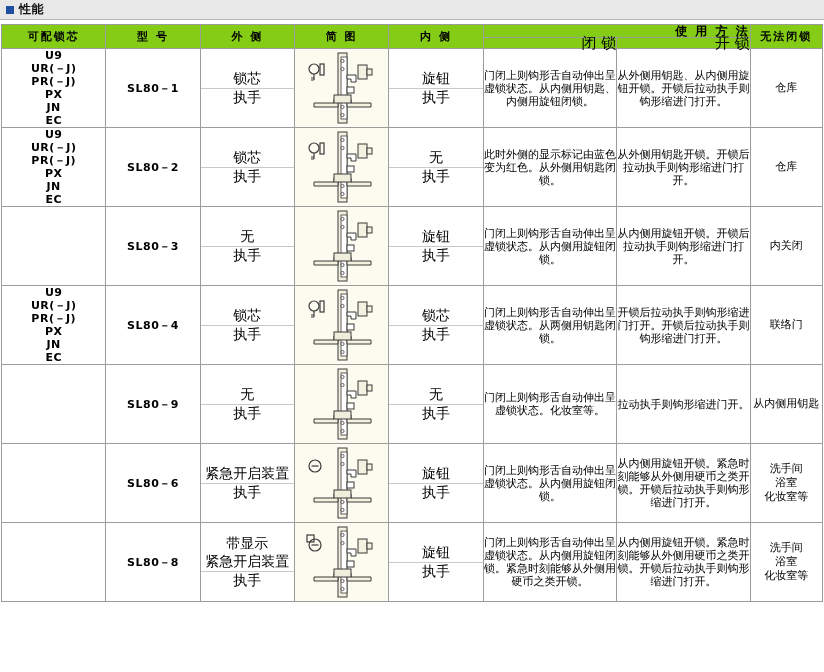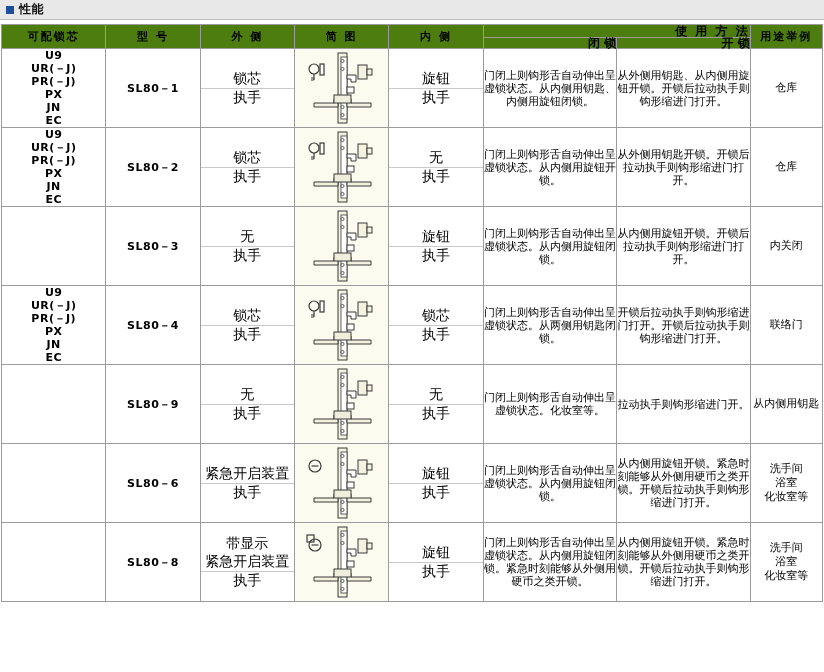--- a/index.html
+++ b/index.html
@@ -51,21 +51,21 @@
   }
   table.spec th, table.spec td {
     border: 1px solid #9c9c9c;
     text-align: center;
     vertical-align: middle;
     font-size: 11px;
     color: #000;
     padding: 0;
   }
   thead th {
-    background: #4d7c0f;
+    background: #84cc16;
     font-weight: bold;
     height: 22px;
     font-size: 12px;
     letter-spacing: 2px;
   }
   thead th.usage {
     padding: 0;
     letter-spacing: 2px;
   }
   .usage-wrap {
@@ -80,22 +80,22 @@
     line-height: 12px;
     font-size: 12px;
     letter-spacing: 2px;
   }
   .usage-bot {
     display: flex;
     height: 10px;
   }
   .usage-bot span {
     flex: 1;
-    font-size: 12px;
-    font-weight: bold;
+    font-size: 15px;
+    font-weight: normal;
     line-height: 10px;
     letter-spacing: 0;
   }
   .usage-bot span.first {
     border-right: 1px solid #9c9c9c;
   }
   
   col.c-core  { width: 104px; }
   col.c-model { width: 94px; }
   col.c-out   { width: 94px; }
@@ -190,21 +190,21 @@
         <th>内 侧</th>
         <th class="usage" colspan="2">
           <div class="usage-wrap">
             <div class="usage-top">使 用 方 法</div>
             <div class="usage-bot">
               <span class="first">闭 锁</span>
               <span>开 锁</span>
             </div>
           </div>
         </th>
-        <th>用途举例</th>
+        <th>无法闭锁</th>
       </tr>
     </thead>
     <tbody id="tbody">
         <tr>
           <td class="core">U9<br>UR(－J)<br>PR(－J)<br>PX<br>JN<br>EC</td>
           <td class="model">SL80－1</td>
           <td class="sidecell">
             <div class="side-split">
               <div class="top">锁芯</div>
               <div>执手</div>
@@ -280,21 +280,21 @@
                 </g>
               </svg>
             </div>
           </td>
           <td class="sidecell">
             <div class="side-split">
               <div class="top">无</div>
               <div>执手</div>
             </div>
           </td>
-          <td class="text">门闭上则钩形舌自动伸出呈虚锁状态。从内侧用旋钮开锁。</td>
+          <td class="text">此时外侧的显示标记由蓝色变为红色。从外侧用钥匙闭锁。</td>
           <td class="text">从外侧用钥匙开锁。开锁后拉动执手则钩形缩进门打开。</td>
           <td class="use">仓库</td>
         </tr>
         <tr>
           <td class="core"></td>
           <td class="model">SL80－3</td>
           <td class="sidecell">
             <div class="side-split">
               <div class="top">无</div>
               <div>执手</div>

